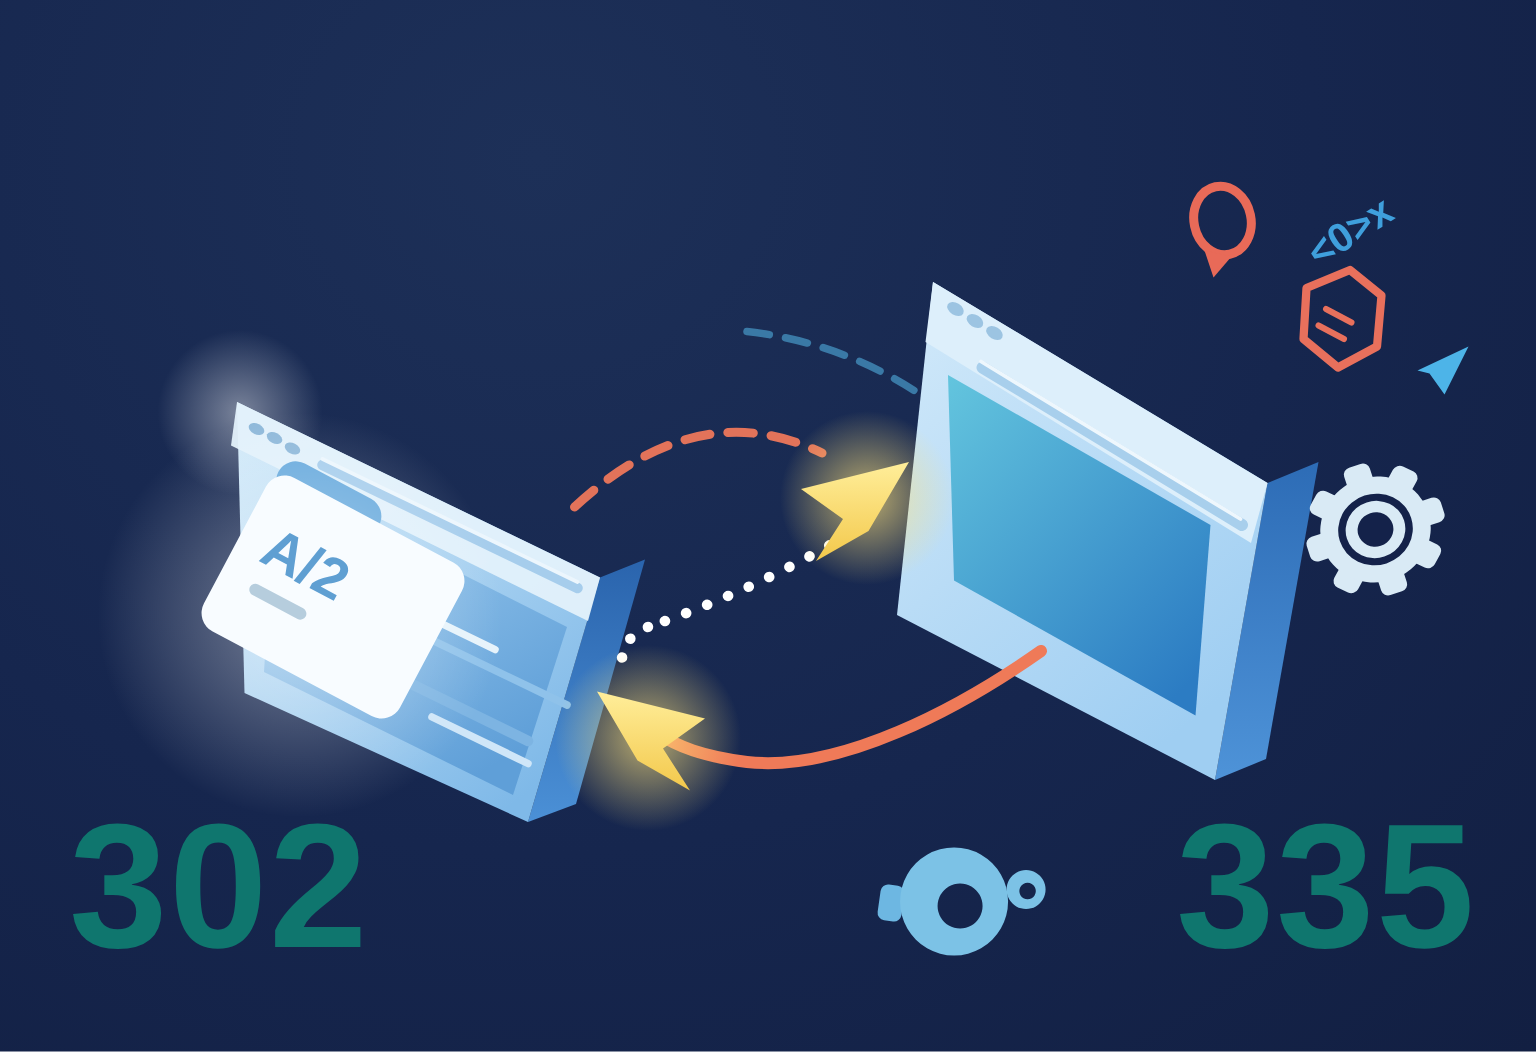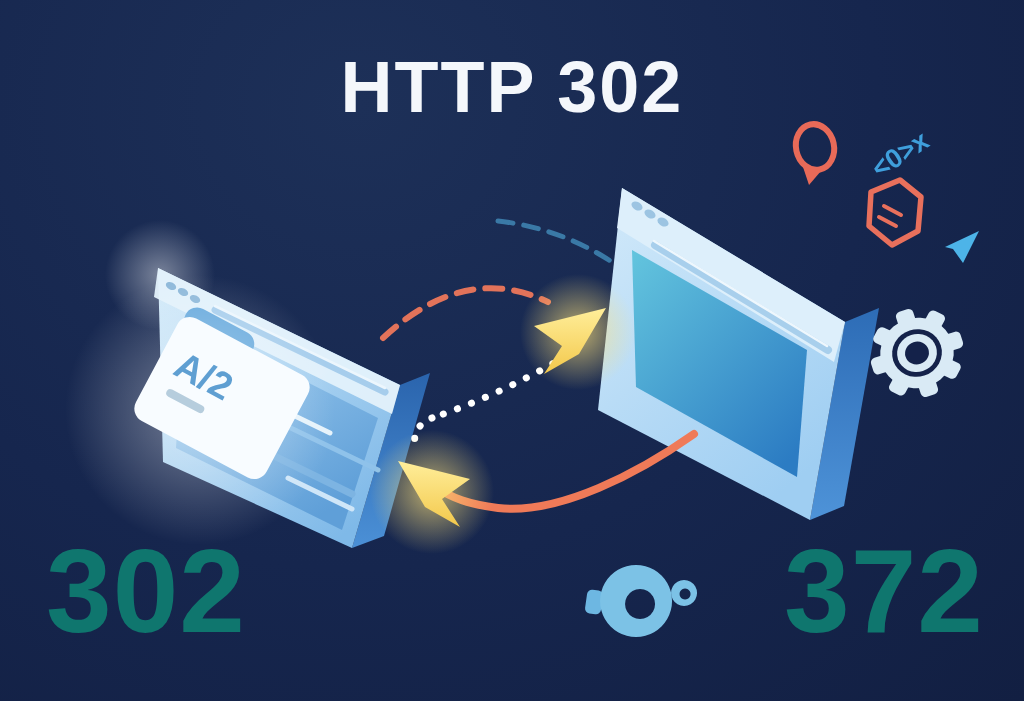--- a/index.html
+++ b/index.html
@@ -20,21 +20,20 @@
   .big-code.left{left:46px;}
   .big-code.right{left:784px;}
   svg{position:absolute;inset:0;}
   svg text{font-family:"Liberation Sans", sans-serif;font-weight:bold;}
 </style>
 </head>
 <body>
 
 <div class="stage">
 
-  <div class="title">HTTP 302</div>
 
   <svg width="1024" height="701" viewBox="0 0 1024 701">
     <defs>
       <linearGradient id="gFrontL" x1="0" y1="0" x2="0.7" y2="1">
         <stop offset="0" stop-color="#d8edfa"></stop>
           <stop offset="1" stop-color="#7fb9e8"></stop>
       </linearGradient>
       <linearGradient id="gSideL" x1="0" y1="0" x2="0" y2="1">
         <stop offset="0" stop-color="#2a64ad"></stop>
           <stop offset="1" stop-color="#4b90d6"></stop>
@@ -160,15 +159,15 @@
         <rect x="-9" y="-47" width="18" height="22" rx="5" transform="rotate(315)"></rect>
         <circle r="37"></circle>
       </g>
       <circle r="25" fill="#14224a"></circle>
       <circle r="20" fill="#d9eaf5"></circle>
       <circle r="12" fill="#14224a"></circle>
     </g>
   </svg>
 
   <div class="big-code left">302</div>
-  <div class="big-code right">372</div>
+  <div class="big-code right">335</div>
 
 </div>
 
 </body></html>

